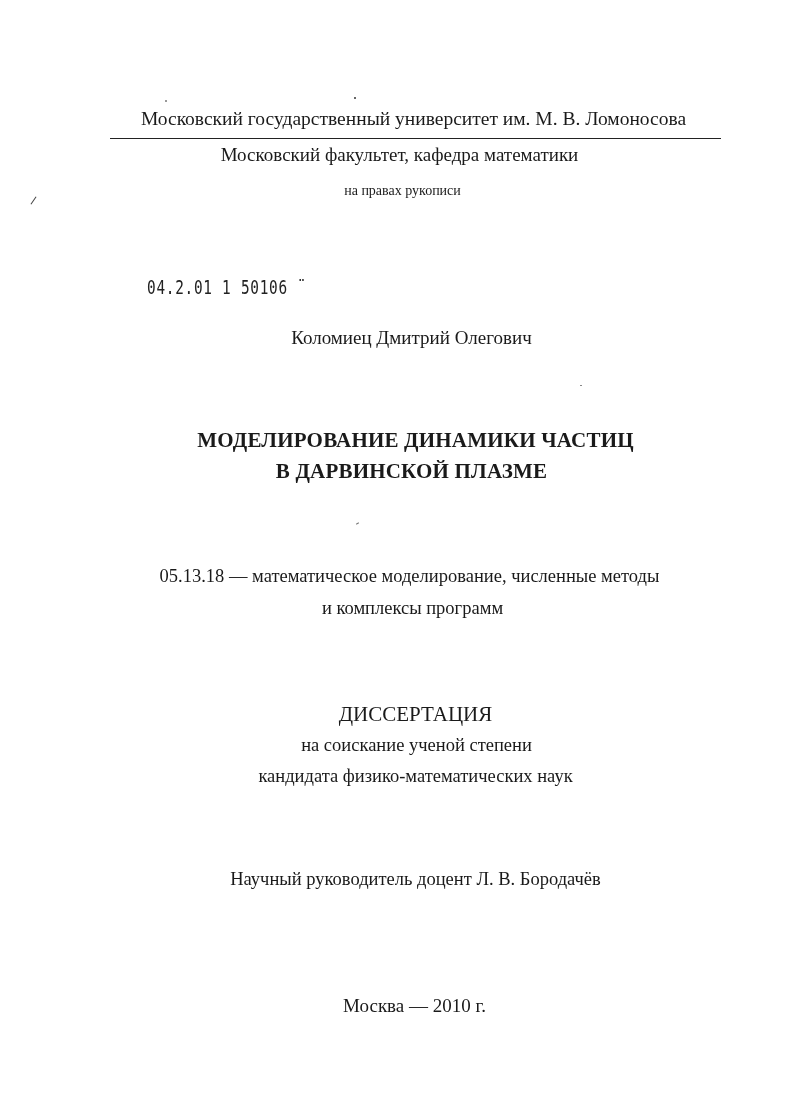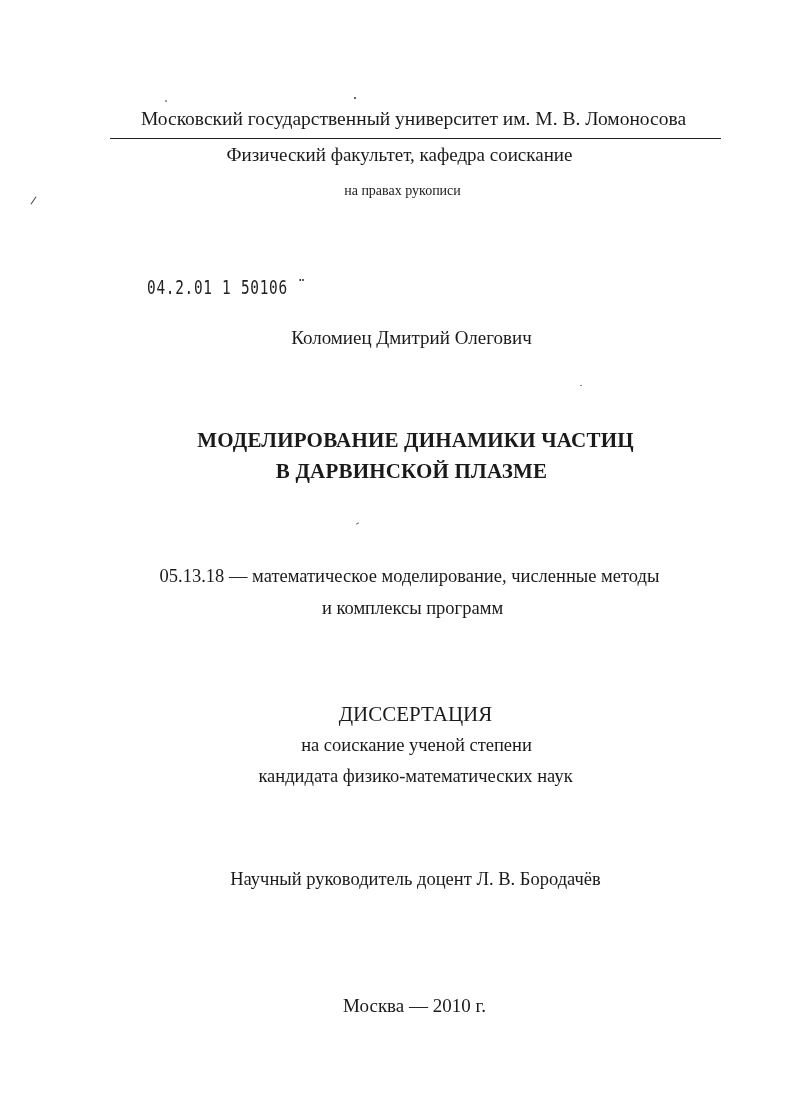--- a/index.html
+++ b/index.html
@@ -128,21 +128,21 @@
 <div>
 
   <div class="mark mark-dot1"></div>
   <div class="mark mark-dot2"></div>
   <div class="mark mark-slash"></div>
   <div class="mark mark-dot3"></div>
   <div class="mark mark-dot4"></div>
 
   <div class="line univ">Московский государственный университет им. М. В. Ломоносова</div>
   <div class="rule"></div>
-  <div class="line faculty">Физический факультет, кафедра соискание</div>
+  <div class="line faculty">Московский факультет, кафедра математики</div>
   <div class="line rights">на правах рукописи</div>
 
   <div class="stamp">04.2.01  1 50106 ¨</div>
 
   <div class="line author">Коломиец Дмитрий Олегович</div>
 
   <div class="line title title1">МОДЕЛИРОВАНИЕ ДИНАМИКИ ЧАСТИЦ</div>
   <div class="line title title2">В ДАРВИНСКОЙ ПЛАЗМЕ</div>
 
   <div class="line spec1">05.13.18 — математическое моделирование, численные методы</div>

